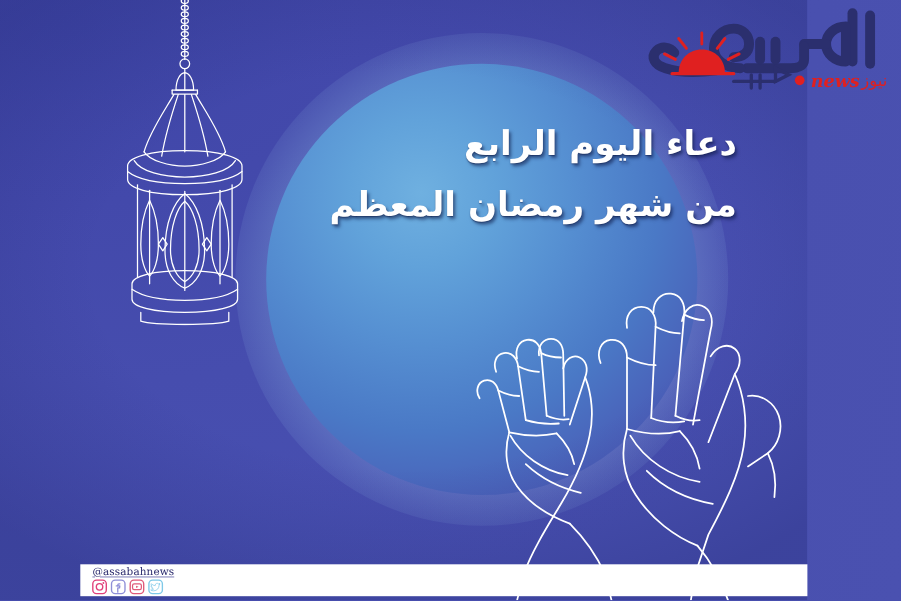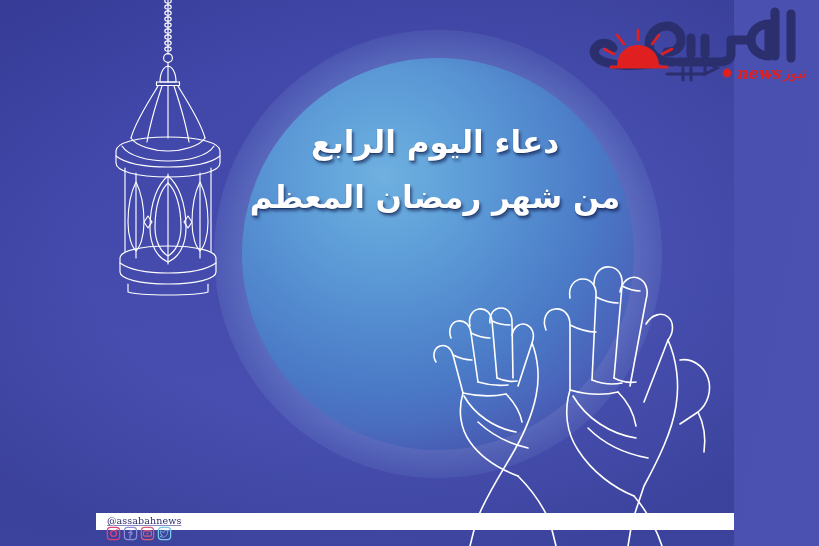--- a/index.html
+++ b/index.html
@@ -47,22 +47,22 @@
     background:radial-gradient(circle at 36% 30%,
         #6fb0e0 0%, #61a2da 18%, #5690d2 36%, #4a79c6 58%, #4a5fb8 78%, #4a51b1 94%, rgba(74,81,177,0) 100%);
   }
   .circle-soft{
     position:absolute;left:-14px;top:-14px;width:448px;height:448px;border-radius:50%;
     background:radial-gradient(circle, rgba(140,180,225,.28) 62%, rgba(140,180,225,0) 78%);
   }
 
   
   .title-block{
-    position:absolute;left:200px;top:126px;width:470px;
-    text-align:center;direction:rtl;z-index:6;
+    position:absolute;left:200px;top:115px;width:470px;
+    direction:rtl;z-index:6;
   }
   .title-line{
     color:#ffffff;font-weight:700;
     font-family:"DejaVu Sans","Liberation Sans",sans-serif;
     font-size:31px;line-height:1.05;letter-spacing:0;
     text-shadow:2px 3px 3px rgba(12,24,70,.55), 0 1px 1px rgba(10,20,60,.45);
   }
   .title-line.two{margin-top:22px;font-size:31px;}
 
   
@@ -71,22 +71,22 @@
   
   .hands{position:absolute;left:418px;top:262px;width:320px;height:284px;z-index:5;}
 
   
   .logo{
     position:absolute;right:6px;top:4px;width:258px;height:86px;z-index:9;
   }
 
   
   .footer{
-    position:absolute;left:96px;top:513px;width:649px;height:17px;
-    background:#ffffff;z-index:10;
+    position:absolute;left:73px;top:513px;width:649px;height:29px;
+    background:#ffffff;z-index:10;padding-left:15px;
   }
   .handle{
     position:absolute;left:11px;top:2px;
     font-family:"DejaVu Serif","Liberation Serif",serif;
     font-size:9.5px;color:#2b2b6e;letter-spacing:.1px;
     text-decoration:underline;text-decoration-color:#8a8abf;
     text-underline-offset:1px;white-space:nowrap;
   }
   .socials{position:absolute;left:10px;top:13px;display:flex;gap:2px;}
   .soc{width:15px;height:15px;display:block;}

